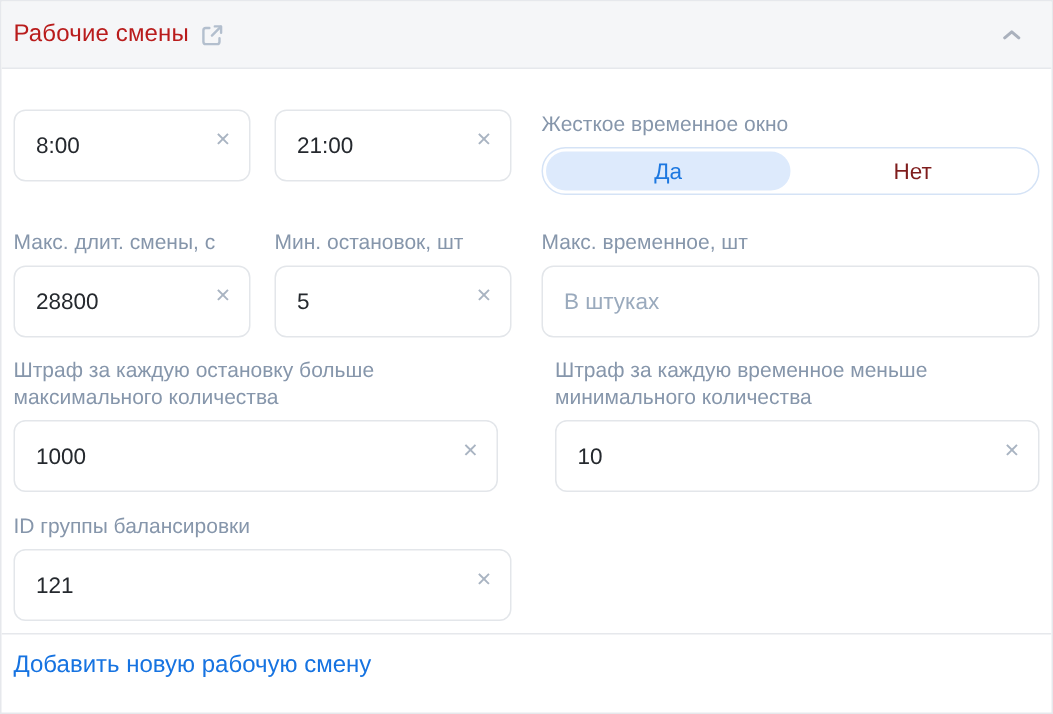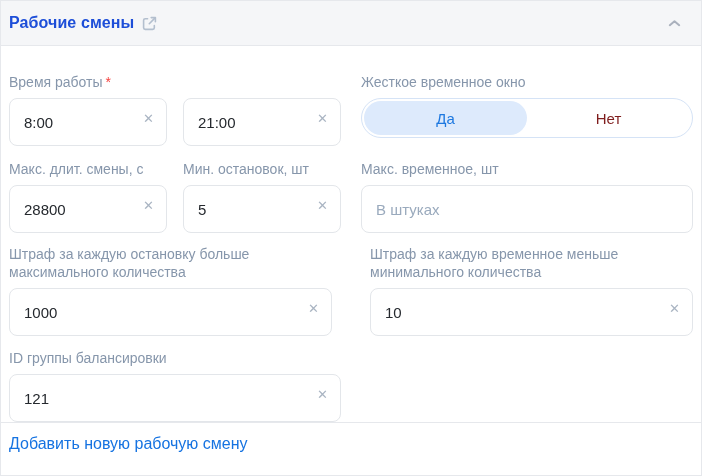--- a/index.html
+++ b/index.html
@@ -17,21 +17,21 @@
   }
   .panel-header {
     flex: none;
     height: 45px;
     background: #f5f6f8;
     border-bottom: 1px solid #e6e8ec;
     display: flex; align-items: center;
     padding: 0 16px 0 8px;
   }
   .panel-title {
-    font-size: 16px; font-weight: bold; color: #1d4ed8;
+    font-size: 16px; font-weight: normal; color: #b91c1c;
     letter-spacing: 0.1px;
   }
   .ext-link { margin-left: 8px; display: flex; align-items: center; cursor: pointer; }
   .collapse-btn {
     margin-left: auto; background: none; border: none; cursor: pointer;
     display: flex; align-items: center; padding: 4px;
   }
   .panel-body { flex: 1; padding: 0 8px; }
   .row {
     display: grid; grid-template-columns: 1fr 1fr; column-gap: 20px;
@@ -60,21 +60,21 @@
   input.text-input::placeholder { color: #9aaabd; opacity: 1; }
   .clear-btn {
     position: absolute; right: 9px; top: 50%;
     transform: translateY(-50%);
     background: none; border: none; cursor: pointer;
     color: #a9b4c2; font-size: 13px; line-height: 1;
     font-family: inherit;
     padding: 4px;
   }
   .toggle {
-    display: flex; height: 40px;
+    display: flex; height: 32px;
     border: 1px solid #d5e3f6; border-radius: 20px;
     background: #fff; padding: 2px;
   }
   .toggle-option {
     flex: 1 1 0;
     display: flex; align-items: center; justify-content: center;
     font-size: 15px; color: #7f1d1d;
     border-radius: 18px; cursor: pointer;
     background: transparent; border: none; font-family: inherit;
   }
@@ -103,23 +103,20 @@
       <svg width="13" height="9" viewBox="0 0 13 9" fill="none" stroke="#aab1bd" stroke-width="2" stroke-linecap="round" stroke-linejoin="round">
         <path d="M1.8 6.2 L6.5 2.2 L11.2 6.2"></path>
       </svg>
     </button>
   </div>
 
   <div class="panel-body">
 
     <div class="row row-1">
       <div>
-        <span class="field-label">
-          <span>Время работы</span><span class="req">*</span>
-        </span>
         <div class="pair">
           <div class="input-wrap">
             <input class="text-input" type="text" value="8:00" style="">
             <button class="clear-btn">✕</button>
           </div>
           <div class="input-wrap">
             <input class="text-input" type="text" value="21:00" style="">
             <button class="clear-btn">✕</button>
           </div>
         </div>

